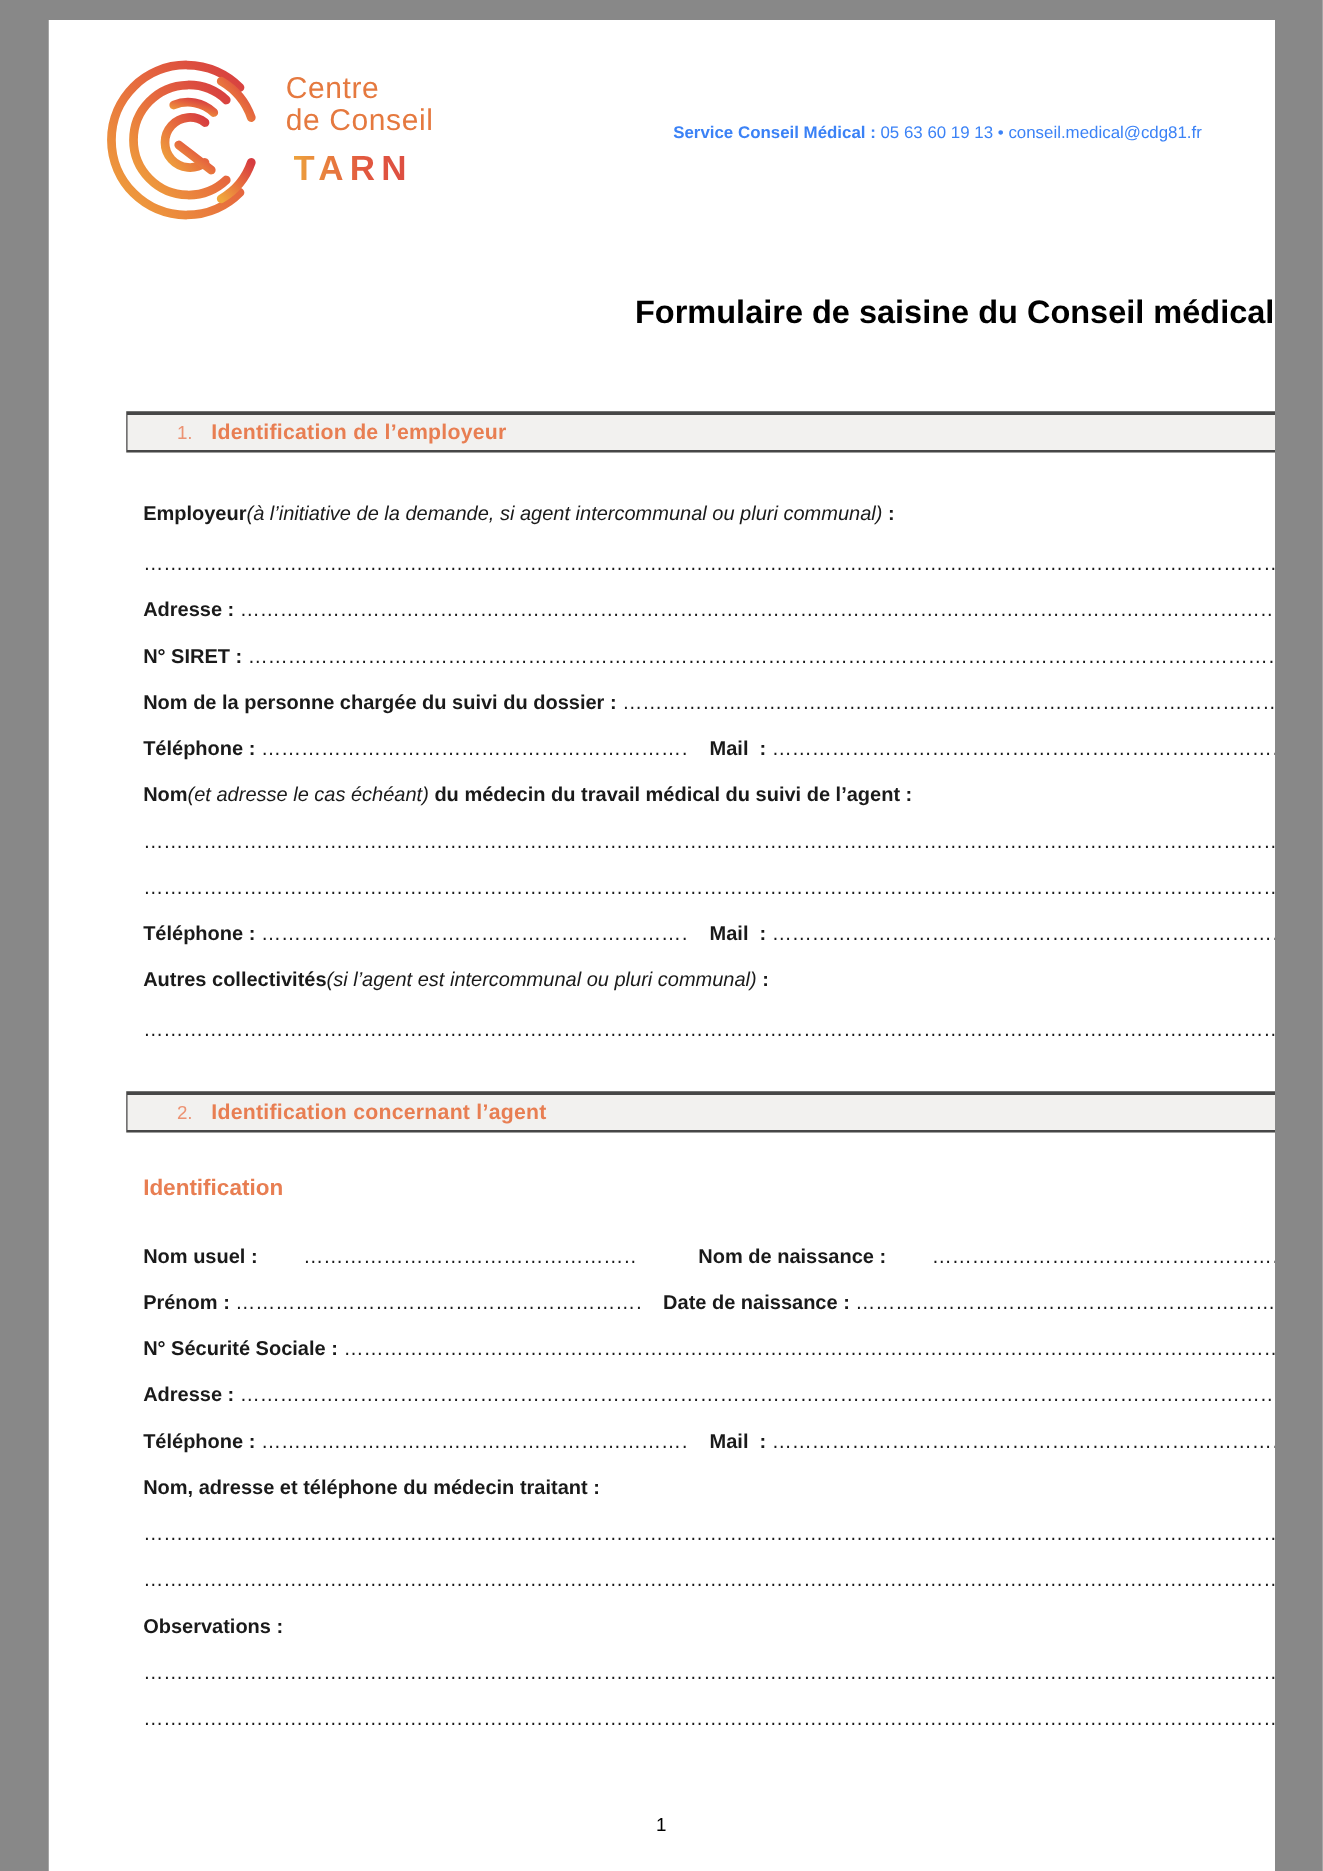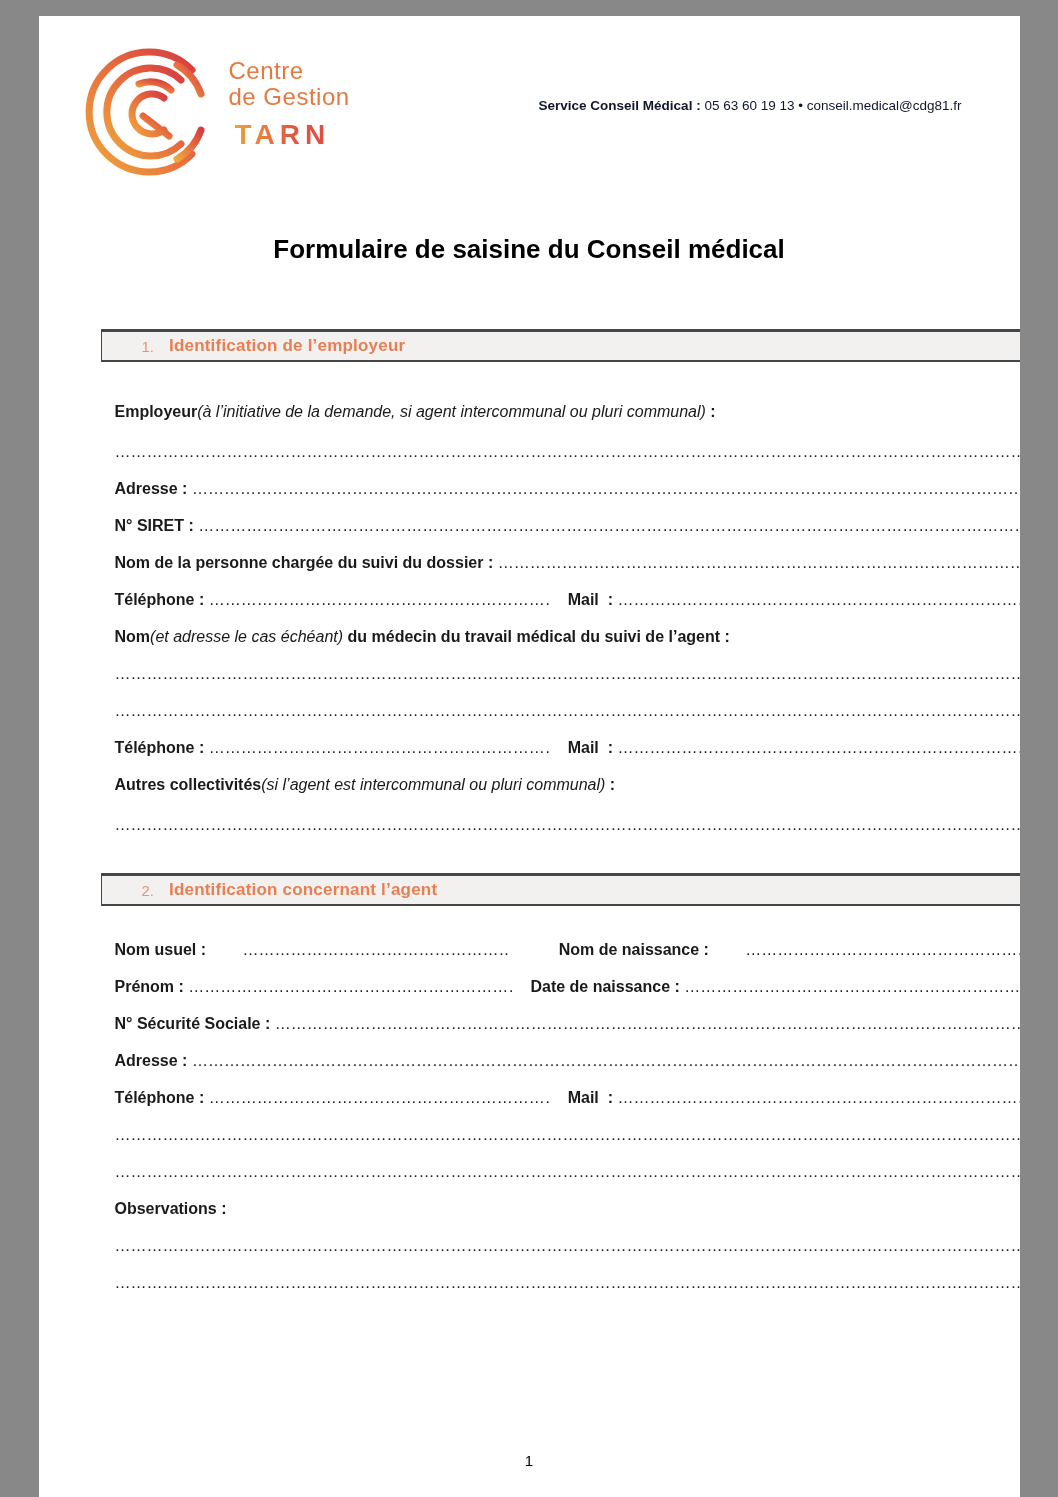--- a/index.html
+++ b/index.html
@@ -12,25 +12,25 @@
   .header{display:flex;justify-content:space-between;padding:30px 58px 0 42px;}
   .logo{display:flex;align-items:flex-start;}
   .logo-text{margin-left:10px;margin-top:12px;}
   .logo-line{font-size:24px;line-height:26px;font-weight:500;color:#E5793F;letter-spacing:.5px;}
   .logo-tarn{
     margin-top:9px;margin-left:6px;font-size:28px;font-weight:700;letter-spacing:5px;
     background:linear-gradient(90deg,#EDA23C,#E2583F,#D94843);
     -webkit-background-clip:text;background-clip:text;color:#DD5A3F;
     -webkit-text-fill-color:transparent;
   }
-  .service{margin-top:52px;font-size:13.5px;color:#0f172a;white-space:nowrap;}
+  .service{margin-top:52px;font-size:13.5px;color:#3b82f6;white-space:nowrap;}
   .service .b{font-weight:700;}
   
   .title{
-    margin-top:56px;text-align:center;font-size:26px;font-weight:700;color:#000;
+    margin-top:56px;text-align:right;font-size:26px;font-weight:700;color:#000;
   }
   
   .content{margin:64px 0 0 62px;width:945px;}
   .secbar{
     height:33px;display:flex;align-items:center;background:#F2F1EF;
     border-top:3px solid #474747;border-bottom:2px solid #474747;
     border-left:1px solid #474747;border-right:1px solid #474747;
     box-sizing:border-box;padding-left:40px;
   }
   .secnum{font-size:15px;color:#EC9272;margin-right:15px;}
@@ -83,21 +83,21 @@
           <path d="M 100 98 A 44 44 0 1 1 100 34"></path>
           <path d="M 83 84 A 20 20 0 1 1 83 52"></path>
           <path d="M 120 84 A 54 54 0 0 1 96 113"></path>
           <path d="M 96 19 A 54 54 0 0 1 120 48"></path>
           <path d="M 90 44 A 30 30 0 0 0 58 38"></path>
           <path d="M 62 70 L 88 90"></path>
         </g>
       </svg>
       <div class="logo-text">
         <div class="logo-line">Centre</div>
-        <div class="logo-line">de Gestion</div>
+        <div class="logo-line">de Conseil</div>
         <div class="logo-tarn">TARN</div>
       </div>
     </div>
     <div class="service">
       <span class="b">Service Conseil Médical :</span><span class="sp"> 05 63 60 19 13 </span><span>• </span><span>conseil.medical@cdg81.fr</span>
     </div>
   </div>
 
   <div class="title">Formulaire de saisine du Conseil médical</div>
 
@@ -165,20 +165,21 @@
     </div>
     <div class="row afterlabel">
       <span class="dots">……………………………………………………………………………………………………………………………………………………………………………………………………………………………………………………………………………………………………………………………………………………………………</span>
     </div>
 
     <div class="secbar secbar2">
       <span class="secnum">2.</span>
       <span class="sectitle">Identification concernant l’agent</span>
     </div>
 
+    <div class="subhead">Identification</div>
 
     <div class="row subfirst">
       <span class="lbl sp">Nom usuel : </span>
       <span class="dots w3 gap">……………………………………………………………………………………………………………………………………………………………………………………………………………………………………………………………………………………………………………………………………………………………………</span>
       <span class="lbl sp">Nom de naissance : </span>
       <span class="dots w4">……………………………………………………………………………………………………………………………………………………………………………………………………………………………………………………………………………………………………………………………………………………………………</span>
     </div>
 
     <div class="row">
       <span class="lbl sp">Prénom : </span>
@@ -198,20 +199,23 @@
     </div>
 
     <div class="row">
       <span class="lbl sp">Téléphone : </span>
       <span class="dots w1 gap">……………………………………………………………………………………………………………………………………………………………………………………………………………………………………………………………………………………………………………………………………………………………………</span>
       <span class="lbl sp">Mail  : </span>
       <span class="dots w2">……………………………………………………………………………………………………………………………………………………………………………………………………………………………………………………………………………………………………………………………………………………………………</span>
     </div>
 
     <div class="row">
+      <span class="lbl">Nom, adresse et téléphone du médecin traitant :</span>
+    </div>
+    <div class="row">
       <span class="dots">……………………………………………………………………………………………………………………………………………………………………………………………………………………………………………………………………………………………………………………………………………………………………</span>
     </div>
     <div class="row">
       <span class="dots">……………………………………………………………………………………………………………………………………………………………………………………………………………………………………………………………………………………………………………………………………………………………………</span>
     </div>
 
     <div class="row">
       <span class="lbl">Observations :</span>
     </div>
     <div class="row">

